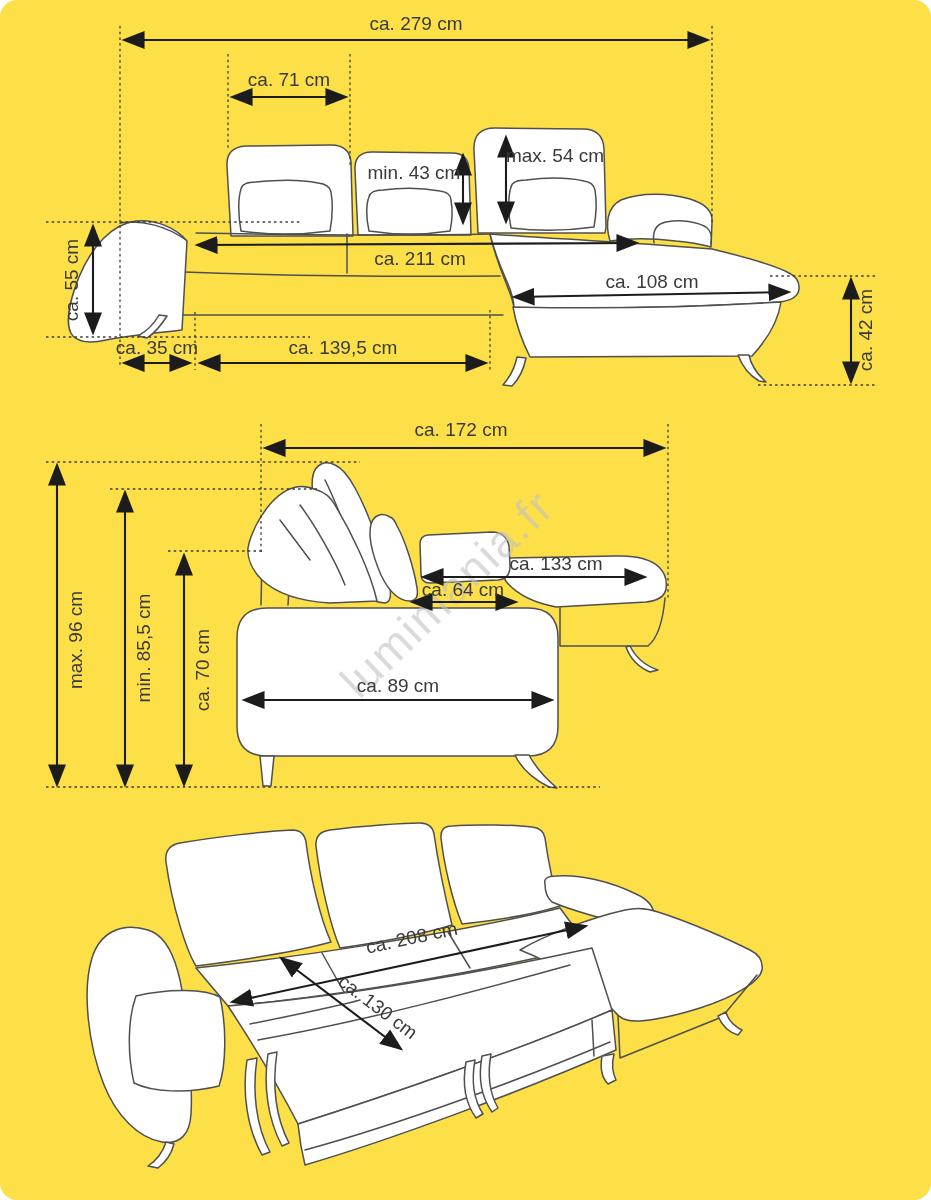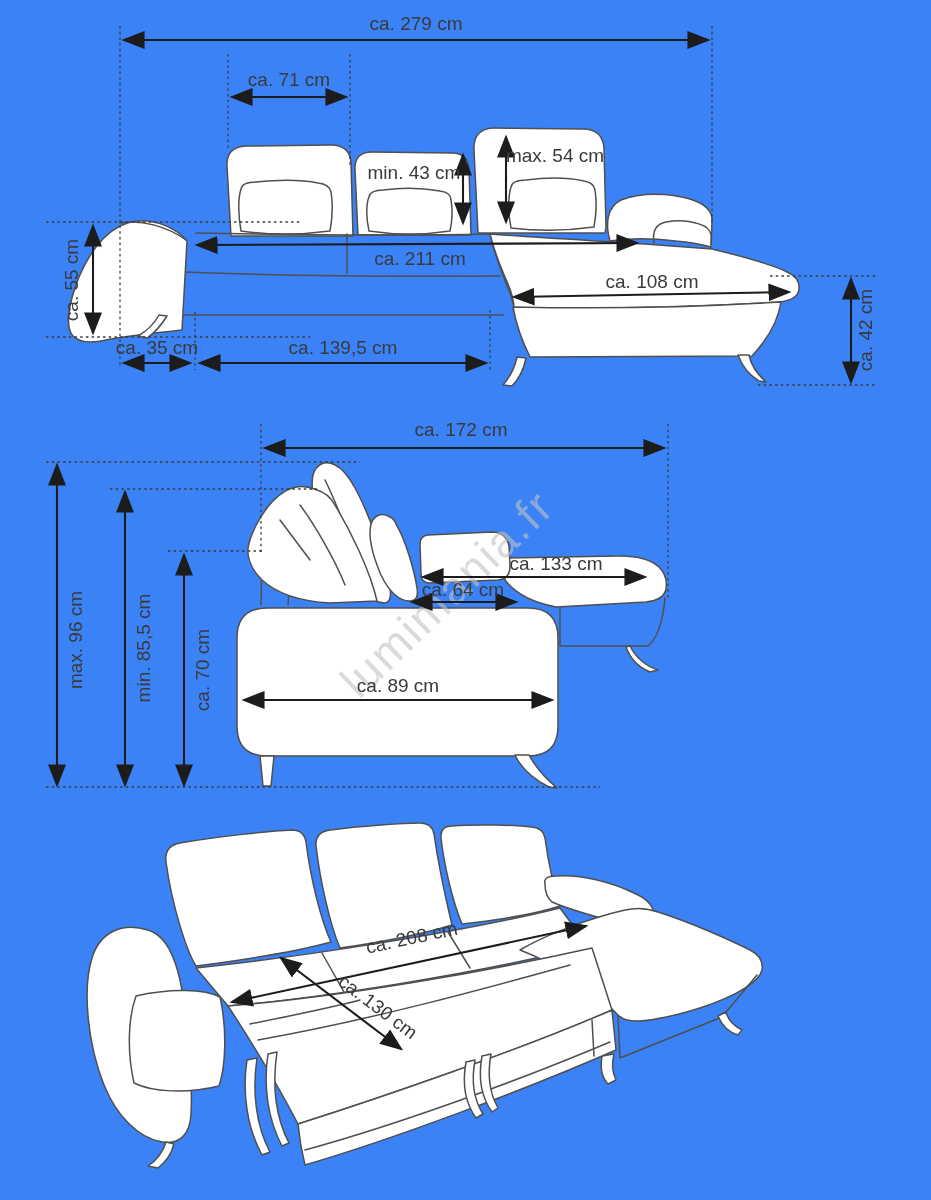--- a/index.html
+++ b/index.html
@@ -1,17 +1,17 @@
 <!DOCTYPE html>
 <html><head>
 <meta charset="utf-8">
 <style>
   html,body{margin:0;padding:0;background:#fff;}
-  .page{position:relative;width:931px;height:1200px;background:#3b82f6;overflow:hidden;
-        font-family:"Liberation Sans",sans-serif;}
+  .page{position:relative;width:931px;height:1200px;background:#fde047;overflow:hidden;
+        font-family:"Liberation Sans",sans-serif;border-radius:17px;}
   .fig{position:absolute;left:0;}
   #fig-front{top:0;}
   #fig-side{top:415px;}
   #fig-bed{top:810px;}
   .art  {fill:none;stroke:#4f4f4f;stroke-width:1.5;stroke-linecap:round;stroke-linejoin:round;}
   .artf {fill:#ffffff;stroke:#4f4f4f;stroke-width:1.5;stroke-linejoin:round;}
   .dim  {fill:none;stroke:#1c1c1c;stroke-width:2.1;}
   .dash {fill:none;stroke:#3c3c3c;stroke-width:1.3;stroke-dasharray:2.5 3.2;}
   .lbl  {font-family:"Liberation Sans",sans-serif;font-size:19px;fill:#3a3a3a;text-anchor:middle;}
   .wm   {font-family:"Liberation Sans",sans-serif;font-size:46px;fill:#c2c2c2;opacity:.6;

